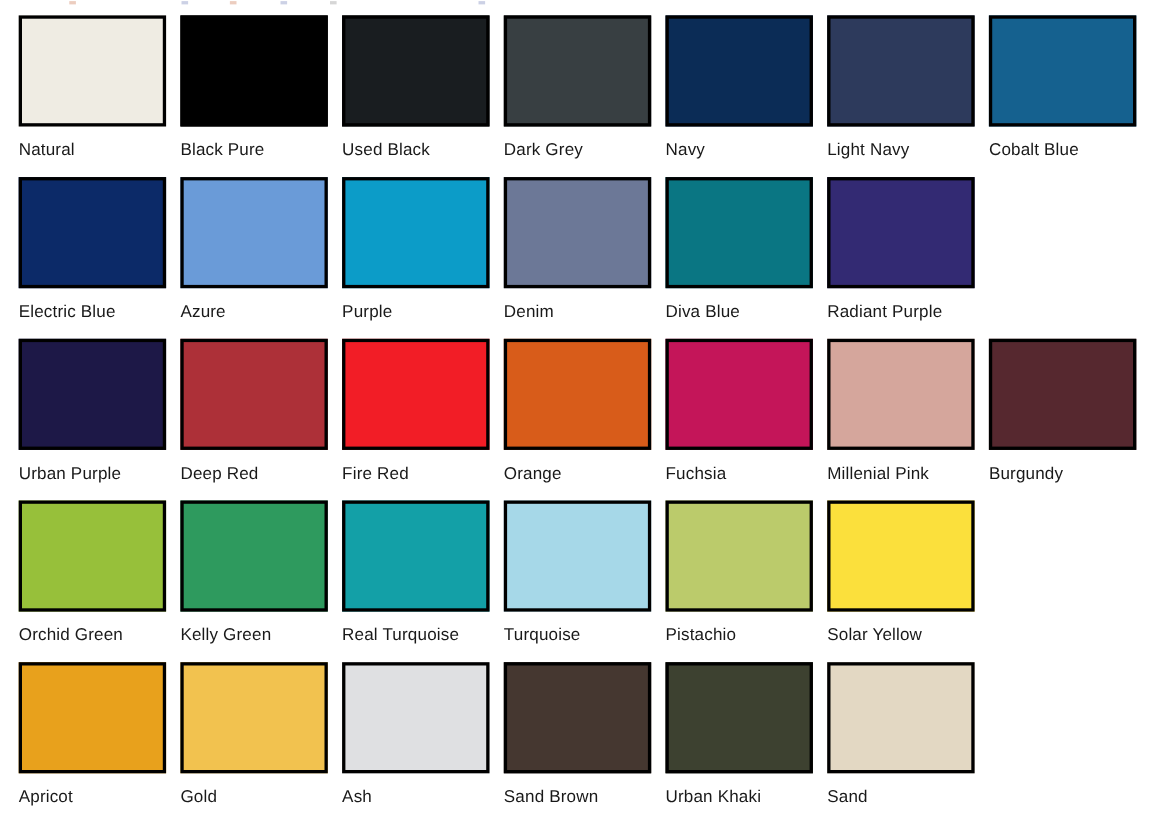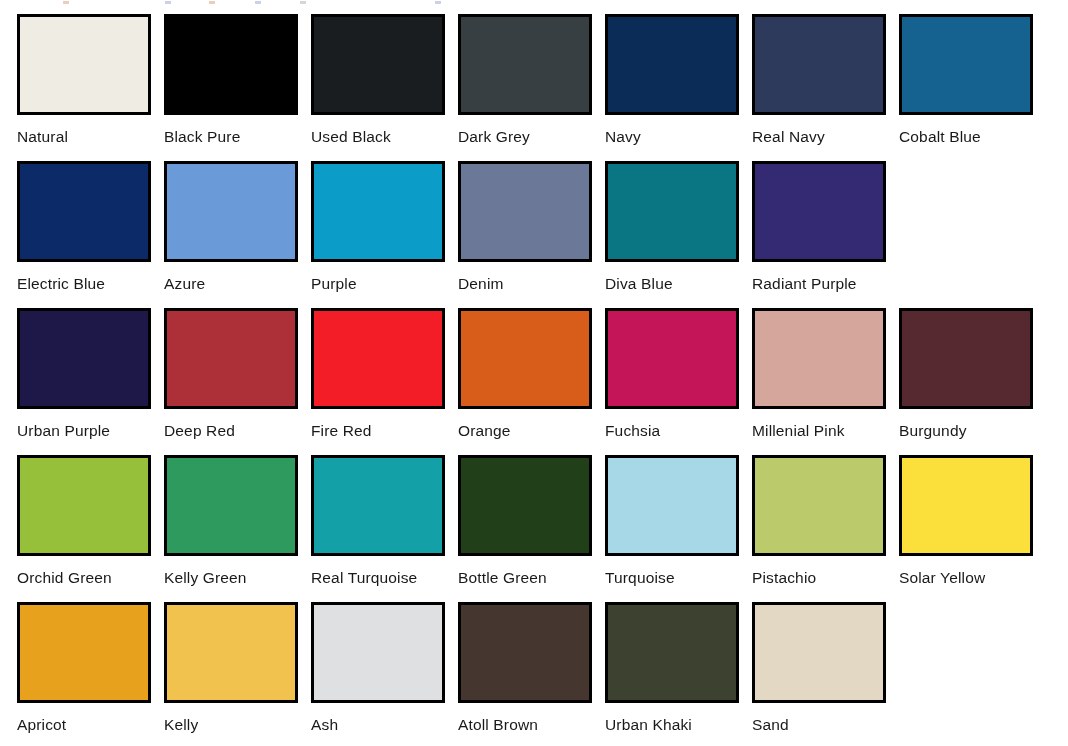--- a/index.html
+++ b/index.html
@@ -102,21 +102,21 @@
         <div class="swatch-cell">
           <div class="swatch-chip" style="background-color: rgb(56, 63, 66); border-color: rgb(0, 0, 0);"></div>
           <div class="swatch-label">Dark Grey</div>
         </div>
         <div class="swatch-cell">
           <div class="swatch-chip" style="background-color: rgb(11, 44, 86); border-color: rgb(0, 0, 0);"></div>
           <div class="swatch-label">Navy</div>
         </div>
         <div class="swatch-cell">
           <div class="swatch-chip" style="background-color: rgb(45, 58, 92); border-color: rgb(0, 0, 0);"></div>
-          <div class="swatch-label">Real Navy</div>
+          <div class="swatch-label">Light Navy</div>
         </div>
         <div class="swatch-cell">
           <div class="swatch-chip" style="background-color: rgb(21, 97, 143); border-color: rgb(0, 0, 0);"></div>
           <div class="swatch-label">Cobalt Blue</div>
         </div>
       </div>
       <div class="swatch-row">
         <div class="swatch-cell">
           <div class="swatch-chip" style="background-color: rgb(12, 42, 104); border-color: rgb(0, 0, 0);"></div>
           <div class="swatch-label">Electric Blue</div>
@@ -179,52 +179,48 @@
         </div>
         <div class="swatch-cell">
           <div class="swatch-chip" style="background-color: rgb(46, 154, 94); border-color: rgb(0, 0, 0);"></div>
           <div class="swatch-label">Kelly Green</div>
         </div>
         <div class="swatch-cell">
           <div class="swatch-chip" style="background-color: rgb(19, 160, 167); border-color: rgb(0, 0, 0);"></div>
           <div class="swatch-label">Real Turquoise</div>
         </div>
         <div class="swatch-cell">
-          <div class="swatch-chip" style="background-color: rgb(33, 63, 25); border-color: rgb(0, 0, 0);"></div>
-          <div class="swatch-label">Bottle Green</div>
-        </div>
-        <div class="swatch-cell">
           <div class="swatch-chip" style="background-color: rgb(166, 216, 232); border-color: rgb(0, 0, 0);"></div>
           <div class="swatch-label">Turquoise</div>
         </div>
         <div class="swatch-cell">
           <div class="swatch-chip" style="background-color: rgb(187, 203, 107); border-color: rgb(0, 0, 0);"></div>
           <div class="swatch-label">Pistachio</div>
         </div>
         <div class="swatch-cell">
           <div class="swatch-chip" style="background-color: rgb(251, 224, 60); border-color: rgb(0, 0, 0);"></div>
           <div class="swatch-label">Solar Yellow</div>
         </div>
       </div>
       <div class="swatch-row">
         <div class="swatch-cell">
           <div class="swatch-chip" style="background-color: rgb(232, 161, 28); border-color: rgb(0, 0, 0);"></div>
           <div class="swatch-label">Apricot</div>
         </div>
         <div class="swatch-cell">
           <div class="swatch-chip" style="background-color: rgb(242, 194, 79); border-color: rgb(0, 0, 0);"></div>
-          <div class="swatch-label">Kelly</div>
+          <div class="swatch-label">Gold</div>
         </div>
         <div class="swatch-cell">
           <div class="swatch-chip" style="background-color: rgb(223, 224, 226); border-color: rgb(0, 0, 0);"></div>
           <div class="swatch-label">Ash</div>
         </div>
         <div class="swatch-cell">
           <div class="swatch-chip" style="background-color: rgb(69, 55, 48); border-color: rgb(0, 0, 0);"></div>
-          <div class="swatch-label">Atoll Brown</div>
+          <div class="swatch-label">Sand Brown</div>
         </div>
         <div class="swatch-cell">
           <div class="swatch-chip" style="background-color: rgb(61, 65, 48); border-color: rgb(0, 0, 0);"></div>
           <div class="swatch-label">Urban Khaki</div>
         </div>
         <div class="swatch-cell">
           <div class="swatch-chip" style="background-color: rgb(227, 216, 195); border-color: rgb(0, 0, 0);"></div>
           <div class="swatch-label">Sand</div>
         </div>
       </div>

